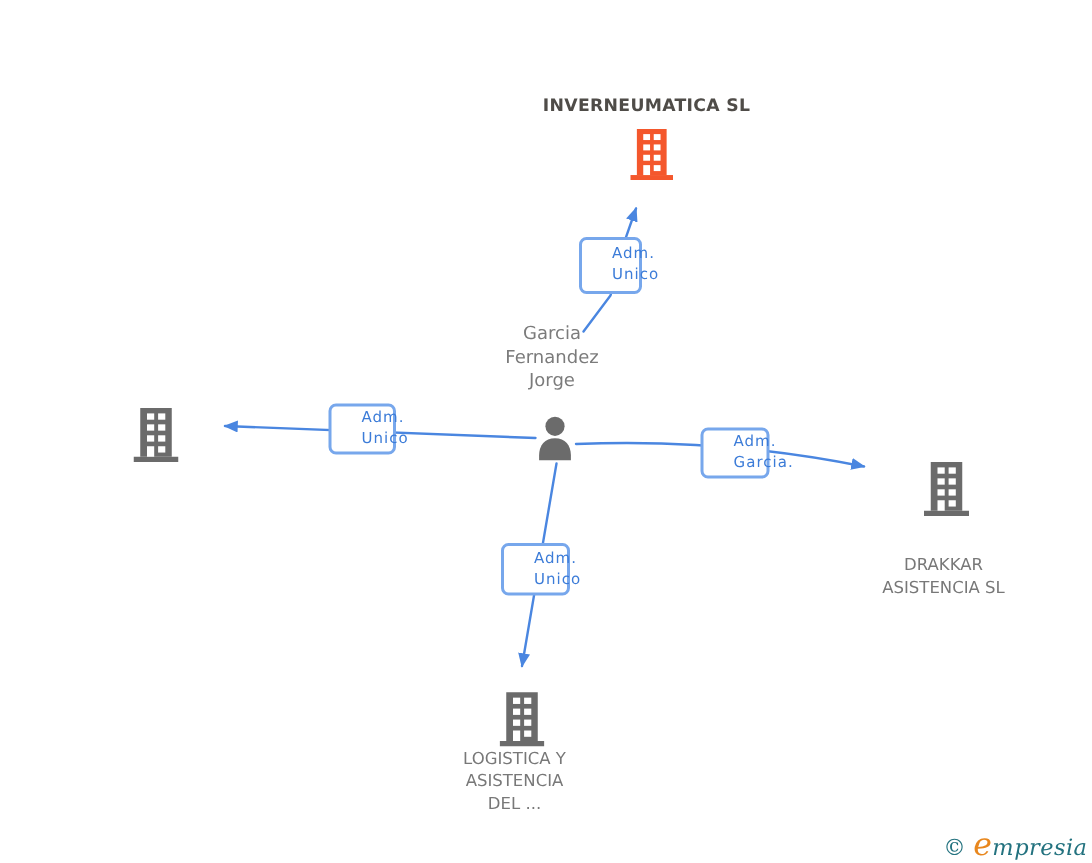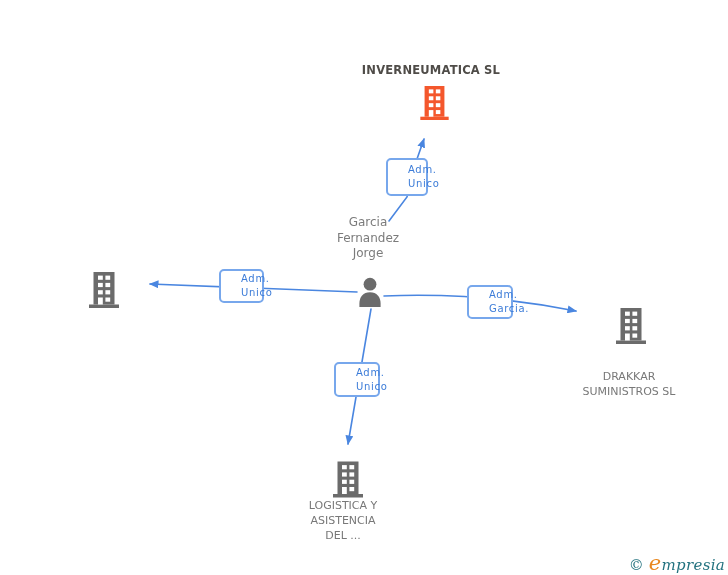--- a/index.html
+++ b/index.html
@@ -109,21 +109,21 @@
       </svg>
   </div>
 
   <div class="abs node" style="left:616px;top:307px;">
     <svg class="bld" width="30" height="38">
         <use href="#bld-sym"></use>
       </svg>
   </div>
   <div class="abs company-label node" style="left:629px;top:345px;margin-top:24px;">
     <span>DRAKKAR</span>
-    <span>SUMINISTROS SL</span>
+    <span>ASISTENCIA SL</span>
   </div>
 
   <div class="abs node" style="left:333px;top:461px;">
     <svg class="bld" width="30" height="37">
         <use href="#bld-sym"></use>
       </svg>
   </div>
   <div class="abs company-label node" style="left:343px;top:498px;">
     <span>LOGISTICA Y</span>
     <span>ASISTENCIA</span>

